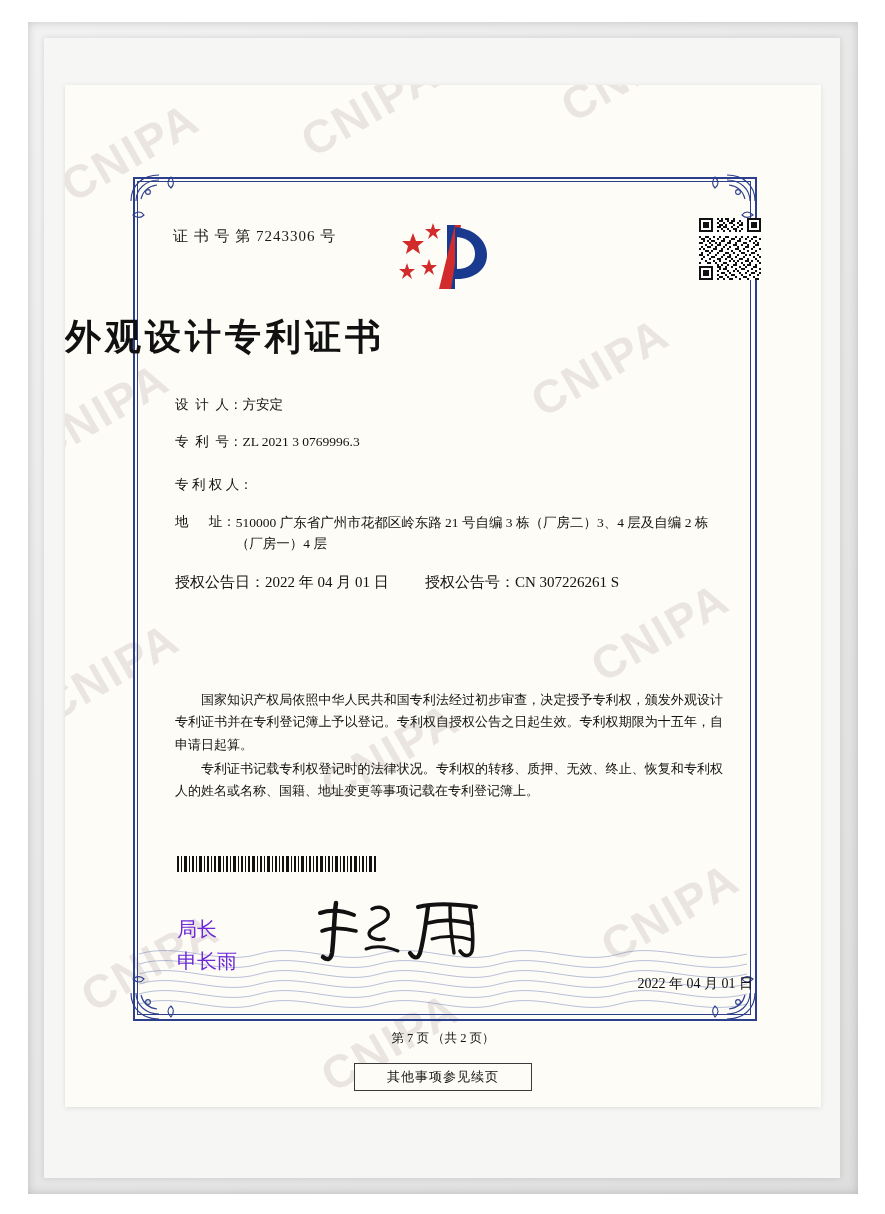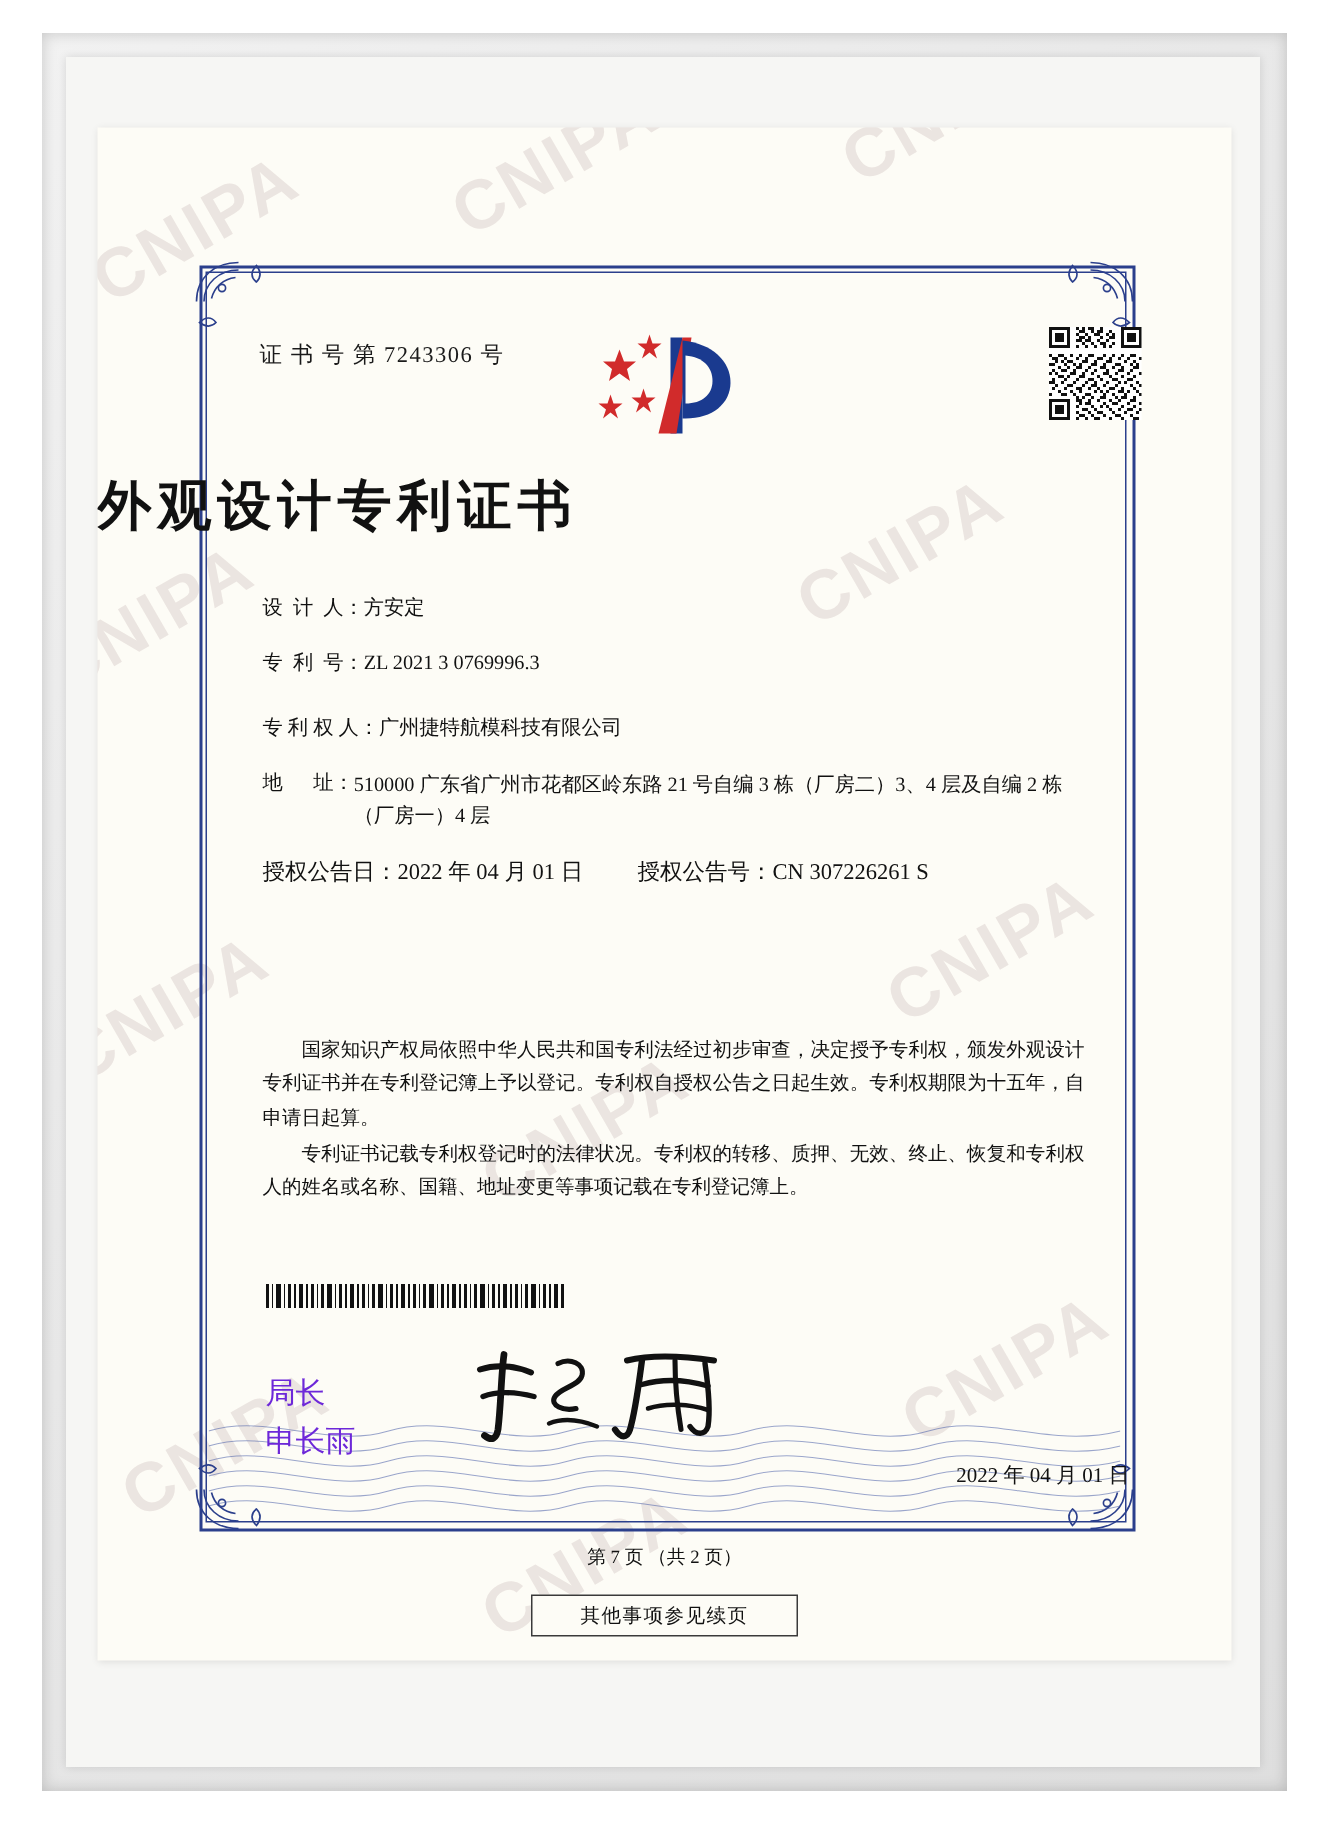--- a/index.html
+++ b/index.html
@@ -536,21 +536,20 @@
       <div class="field-row">
         <span class="f-label">设  计  人：</span>
         <span class="f-value">方安定</span>
       </div>
       <div class="field-row">
         <span class="f-label">专  利  号：</span>
         <span class="f-value">ZL 2021 3 0769996.3</span>
       </div>
       <div class="field-row" style="margin-top:24px;">
         <span class="f-label">专 利 权 人：</span>
-        <span class="f-value">广州捷特航模科技有限公司</span>
       </div>
       <div class="field-row wide">
         <span class="f-label">地      址：</span>
         <span class="f-value">510000 广东省广州市花都区岭东路 21 号自编 3 栋（厂房二）3、4 层及自编 2 栋（厂房一）4 层</span>
       </div>
       <div class="grant-row">
         <span class="g1"><span>授权公告日：</span><span>2022 年 04 月 01 日</span></span>
         <span class="g2"><span>授权公告号：</span><span>CN 307226261 S</span></span>
       </div>
     </div>

